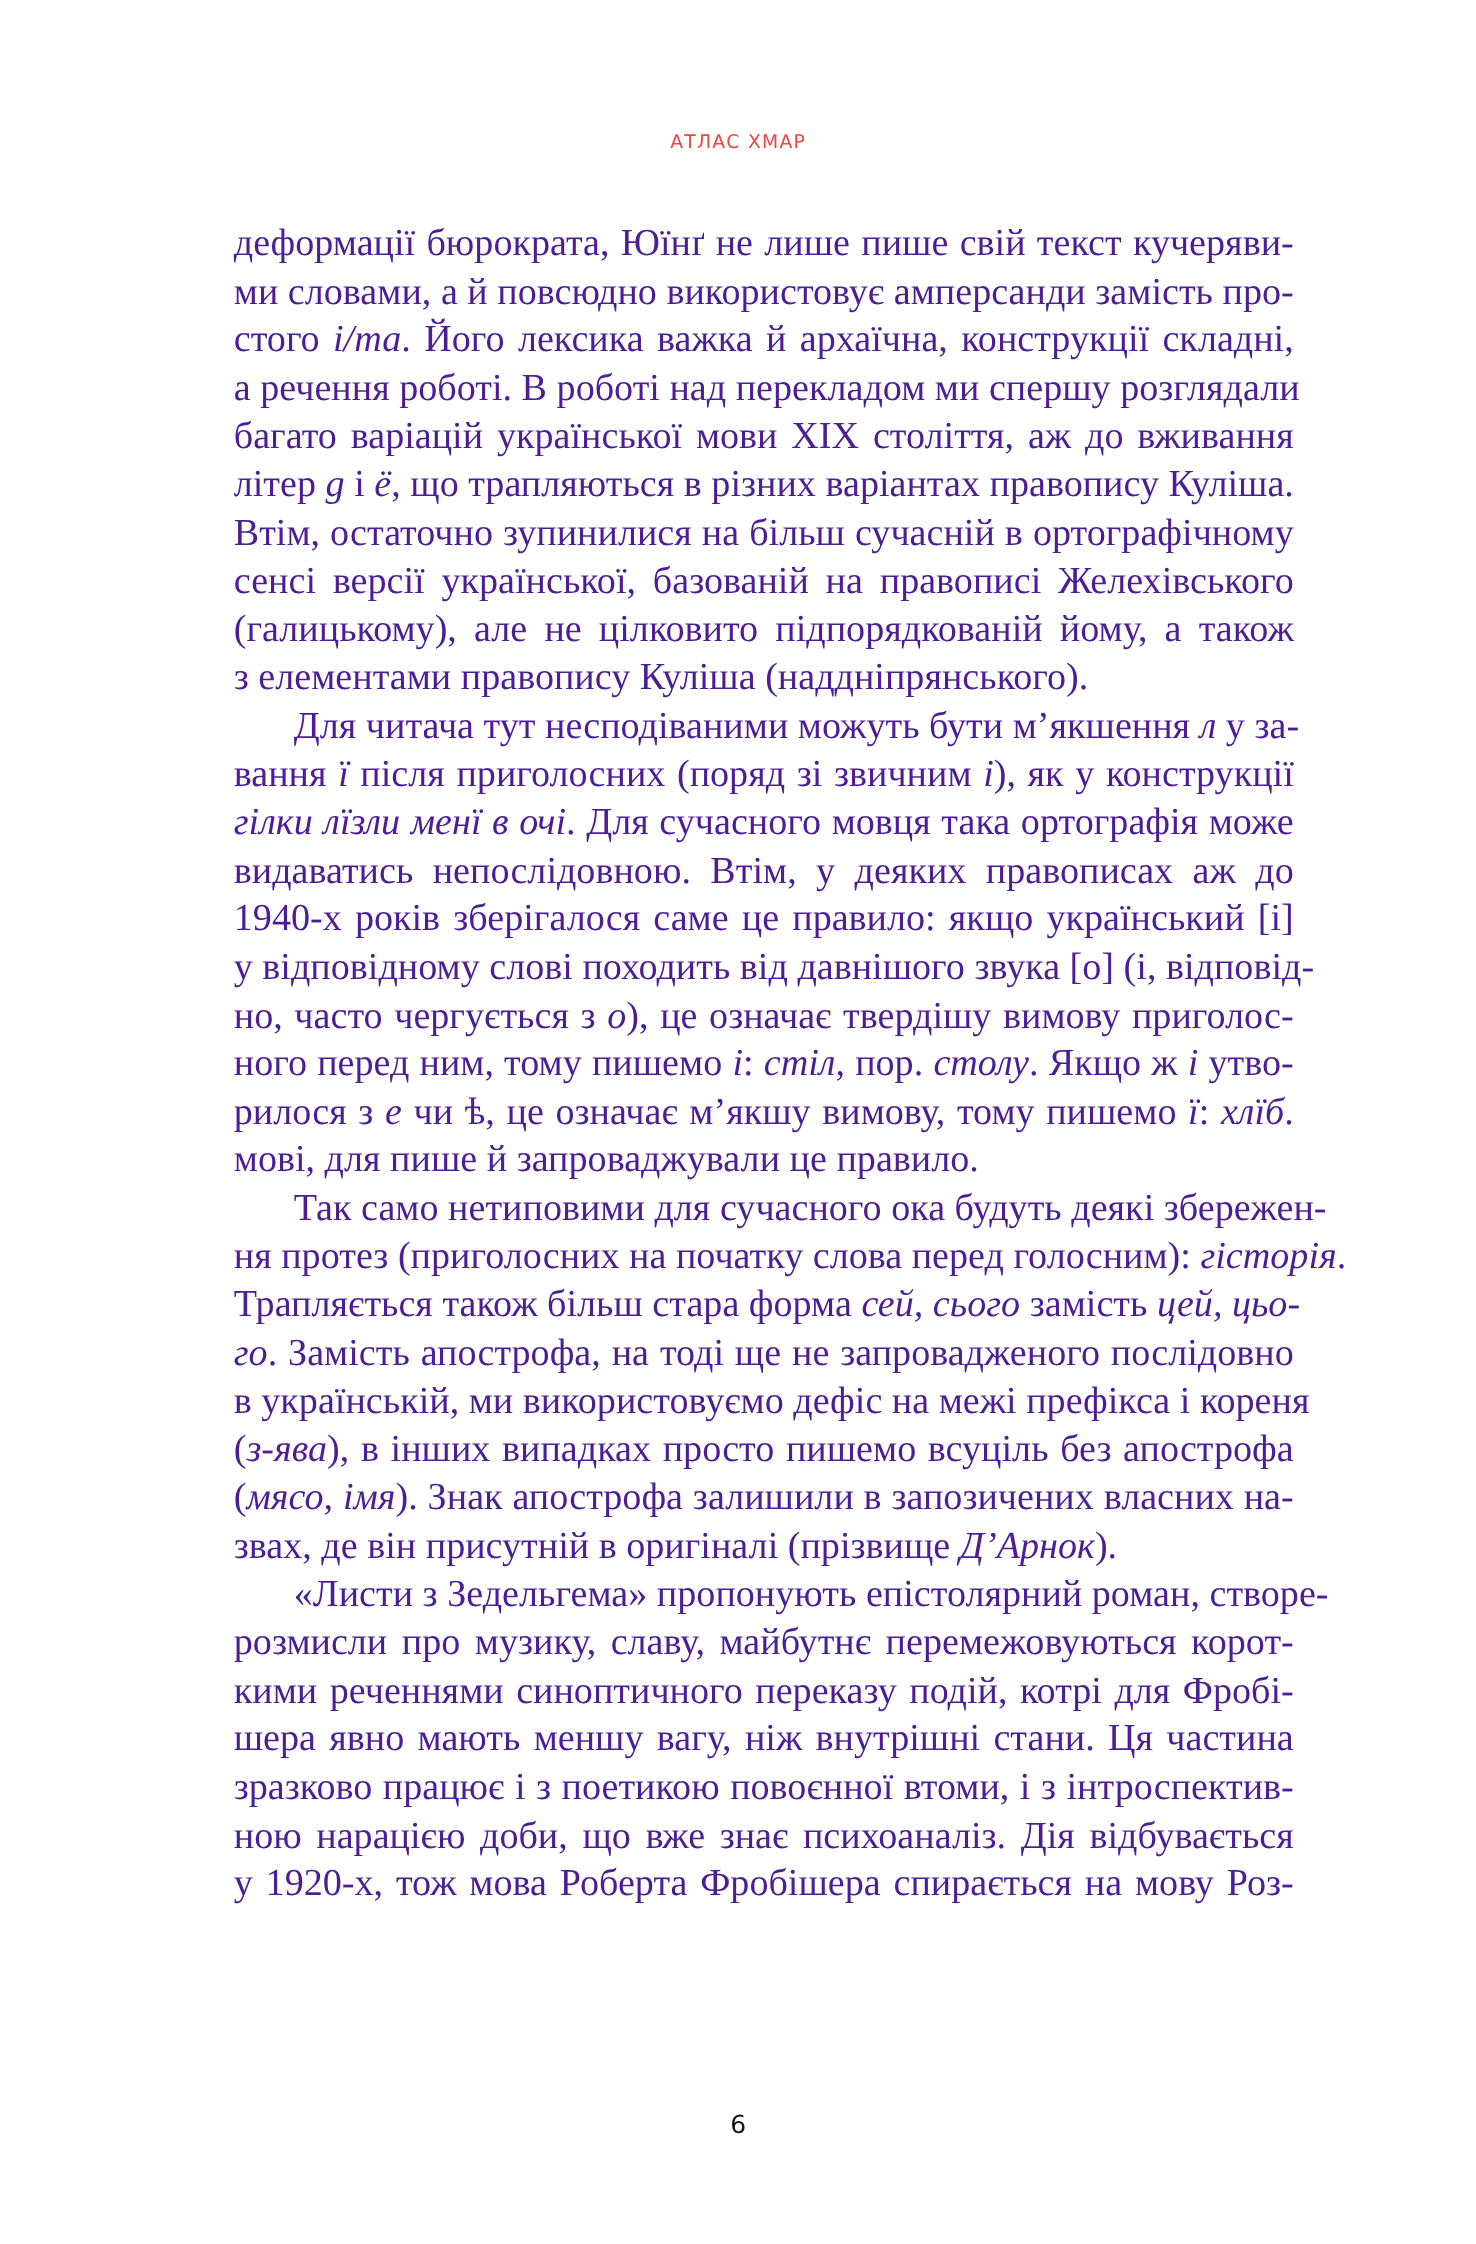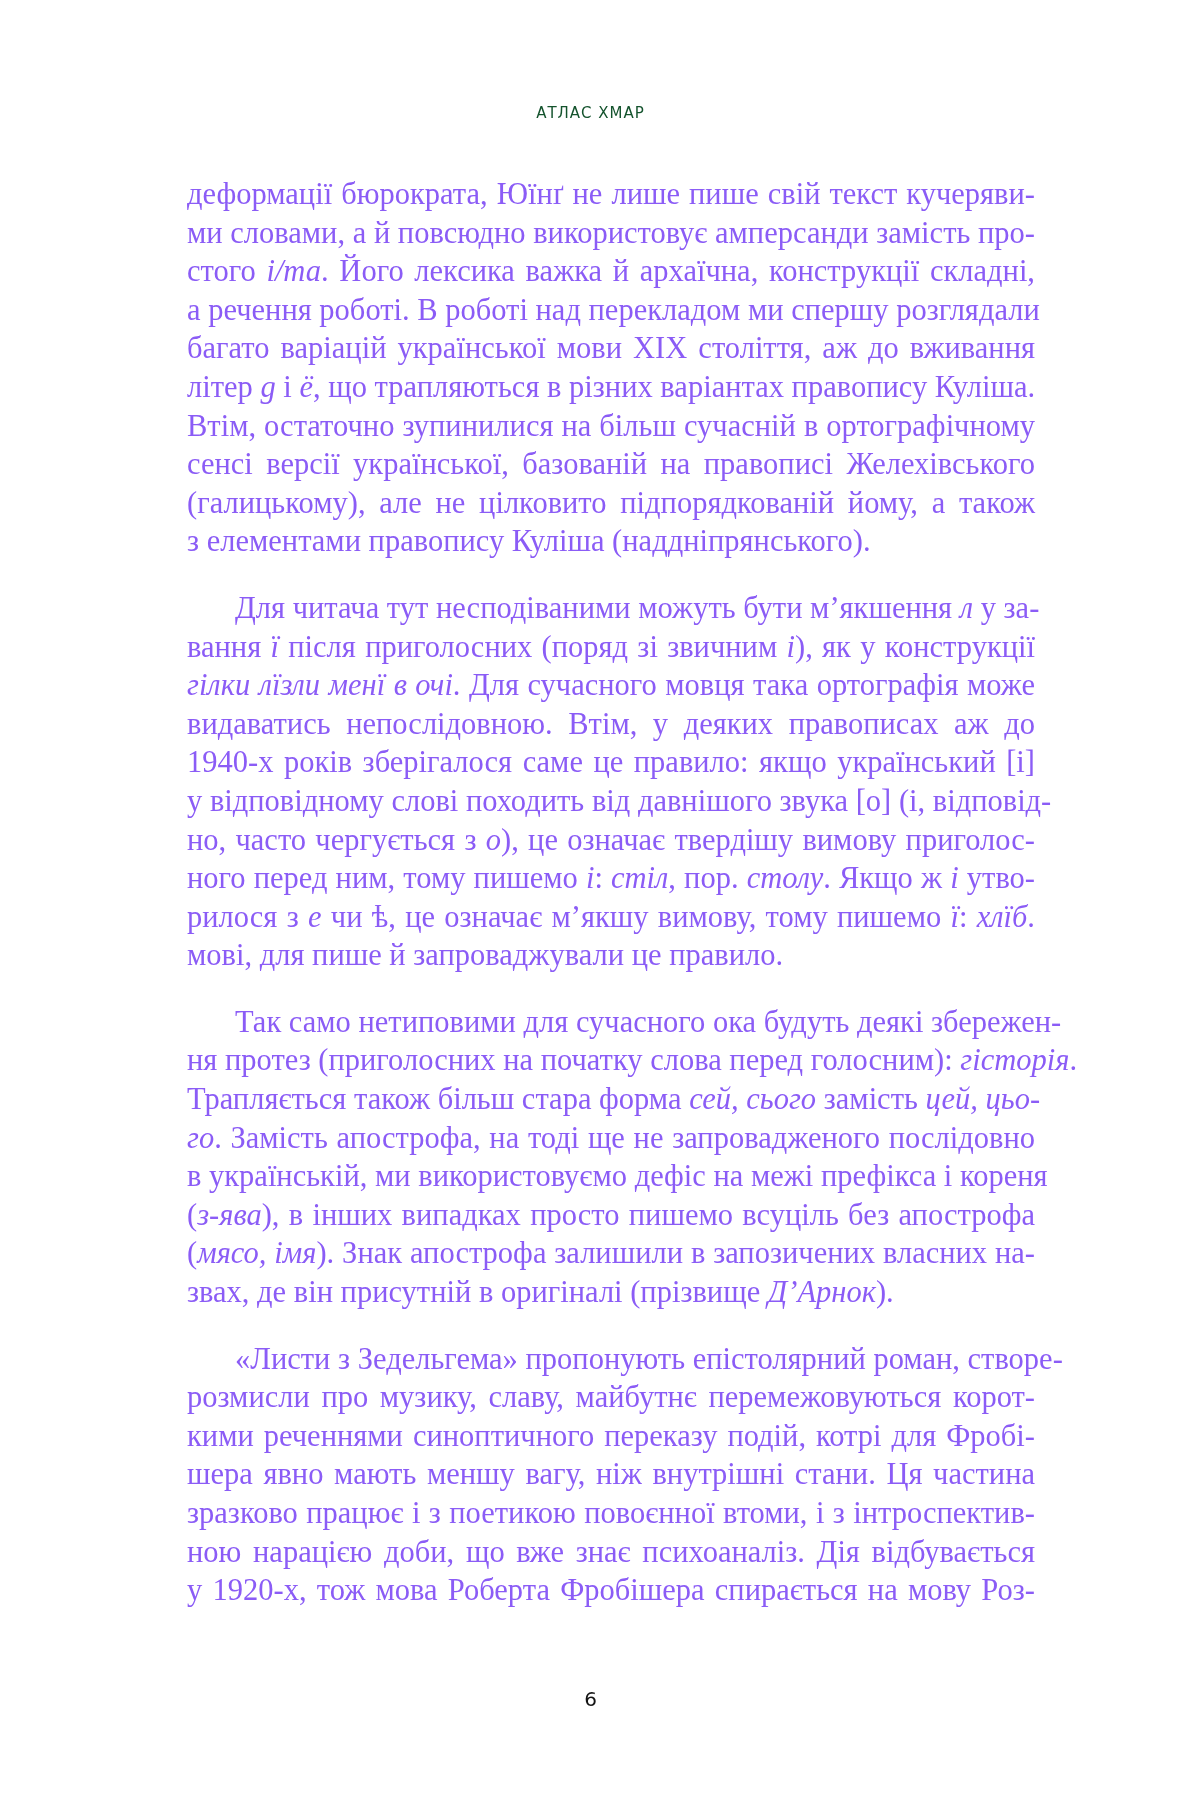--- a/index.html
+++ b/index.html
@@ -1,28 +1,28 @@
 <!DOCTYPE html>
 <html><head>
 <meta charset="utf-8">
 <style>
   html, body { margin: 0; padding: 0; background: #ffffff; }
   body { width: 1181px; height: 1795px; position: relative; overflow: hidden; }
   .page { position: absolute; left: 0; top: 0; width: 1181px; height: 1795px; background: #ffffff; }
   .running-head {
     position: absolute; top: 104px; left: 0; width: 1181px; text-align: center;
-    font-family: "DejaVu Sans", sans-serif; font-size: 15px; letter-spacing: 1px; color: #14532d;
+    font-family: "DejaVu Sans", sans-serif; font-size: 15px; letter-spacing: 1px; color: #ef4444;
   }
   .body-text {
     position: absolute; top: 175px; left: 187px; width: 848px;
-    font-family: "Liberation Serif", serif; font-size: 30.5px; line-height: 38.6px; color: #8b5cf6;
+    font-family: "Liberation Serif", serif; font-size: 30.5px; line-height: 38.6px; color: #4c1d95;
   }
   .line { display: block; white-space: nowrap; text-align: justify; text-align-last: justify; height: 38.6px; }
   .line.last { text-align-last: left; }
-  .line.indent { padding-left: 48px; margin-top: 28px; }
+  .line.indent { padding-left: 48px; }
   .page-number {
     position: absolute; top: 1687px; left: 0; width: 1181px; text-align: center;
     font-family: "DejaVu Sans", sans-serif; font-size: 20px; color: #141414;
   }
   i { font-style: italic; }
 </style>
 </head>
 <body>
 
 <div class="page">

